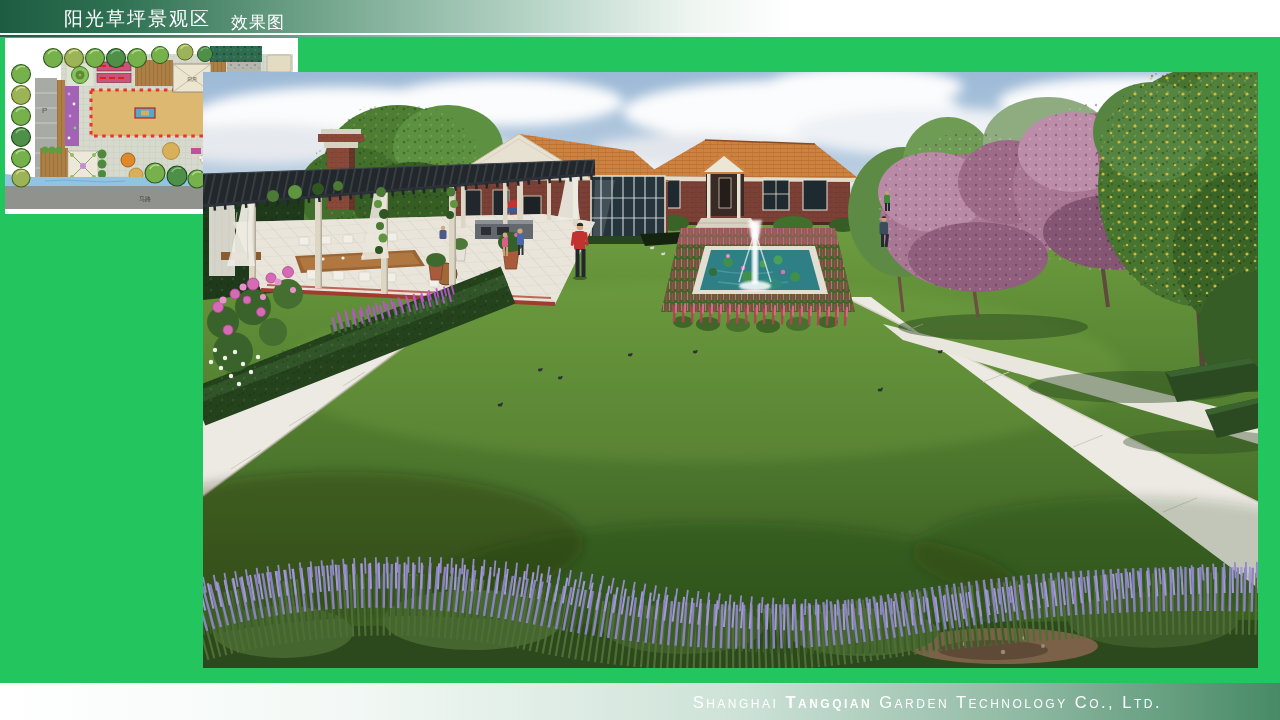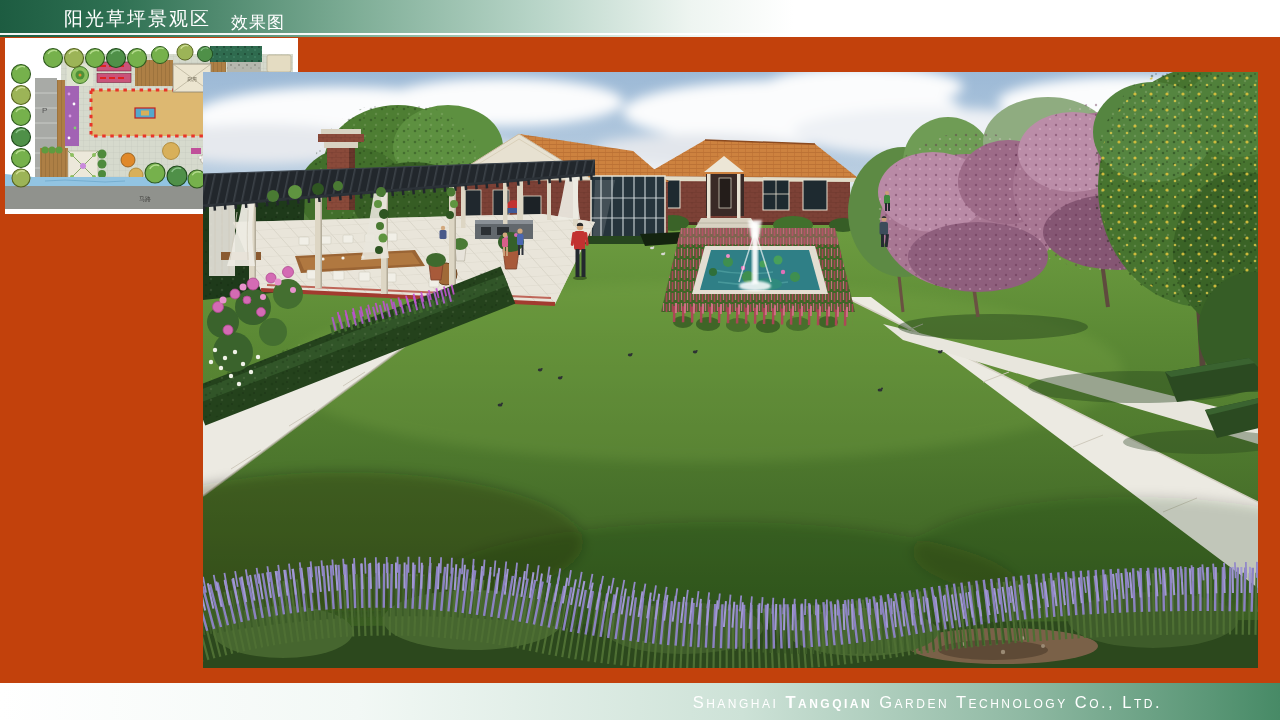--- a/index.html
+++ b/index.html
@@ -1,16 +1,16 @@
 <!DOCTYPE html>
 <html><head>
 <meta charset="utf-8">
 <style>
   html,body{margin:0;padding:0;background:#ffffff;font-family:"Liberation Sans","DejaVu Sans",sans-serif;}
-  .slide{position:relative;width:1280px;height:720px;overflow:hidden;background:#c2410c;}
+  .slide{position:relative;width:1280px;height:720px;overflow:hidden;background:#22c55e;}
   .header{position:absolute;top:0;left:0;width:100%;height:37px;
     background:linear-gradient(90deg,#1d5c41 0%,#2e7052 9%,#7fae97 28%,#b8d5c8 42%,#eef5f1 54%,#ffffff 62%,#ffffff 100%);}
   .header-title{position:absolute;left:64px;top:6px;font-size:19px;color:#ffffff;letter-spacing:2px;font-weight:400;}
   .header-sub{position:absolute;left:231px;top:11px;font-size:17px;color:#ffffff;letter-spacing:1px;}
   .header-line{position:absolute;left:0;bottom:2px;width:100%;height:2px;background:rgba(255,255,255,.95);}
   .plan{position:absolute;left:5px;top:38px;width:293px;height:176px;background:#ffffff;}
   .render{position:absolute;left:203px;top:72px;width:1055px;height:596px;}
   .footer{position:absolute;left:0;bottom:0;width:100%;height:37px;
     background:linear-gradient(90deg,#ffffff 0%,#f2f8f5 28%,#cde2d7 58%,#8fb9a3 80%,#478a66 100%);}
   .company{position:absolute;right:118px;top:50%;transform:translateY(-50%);color:#ffffff;

